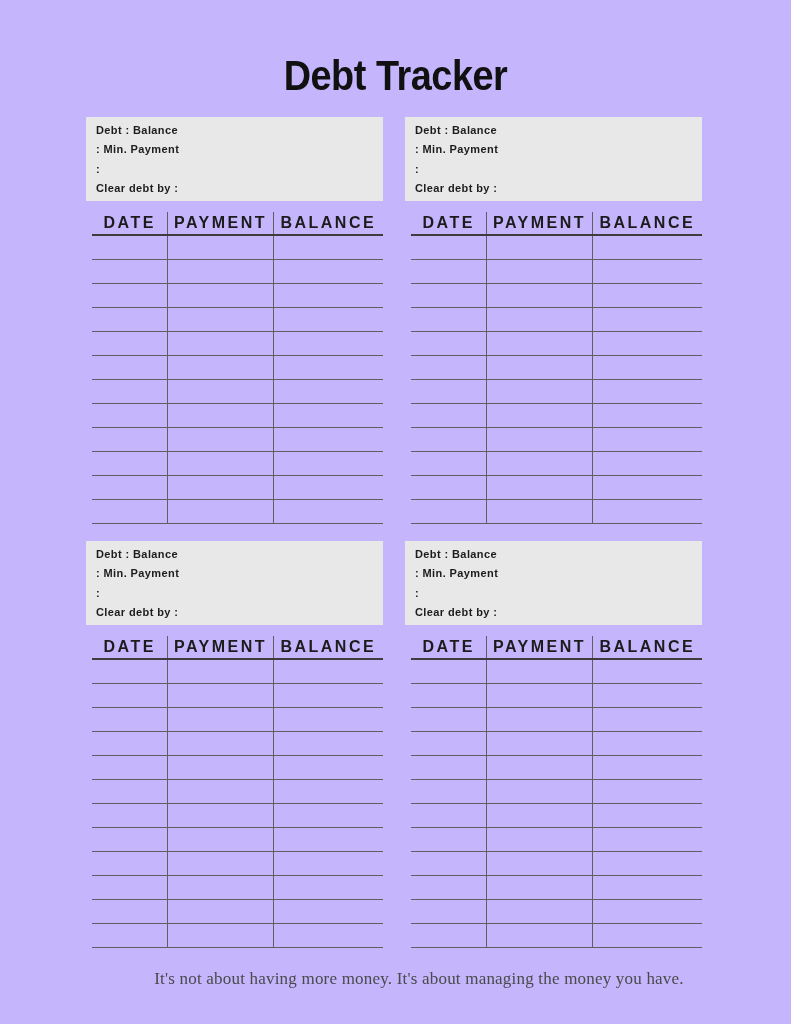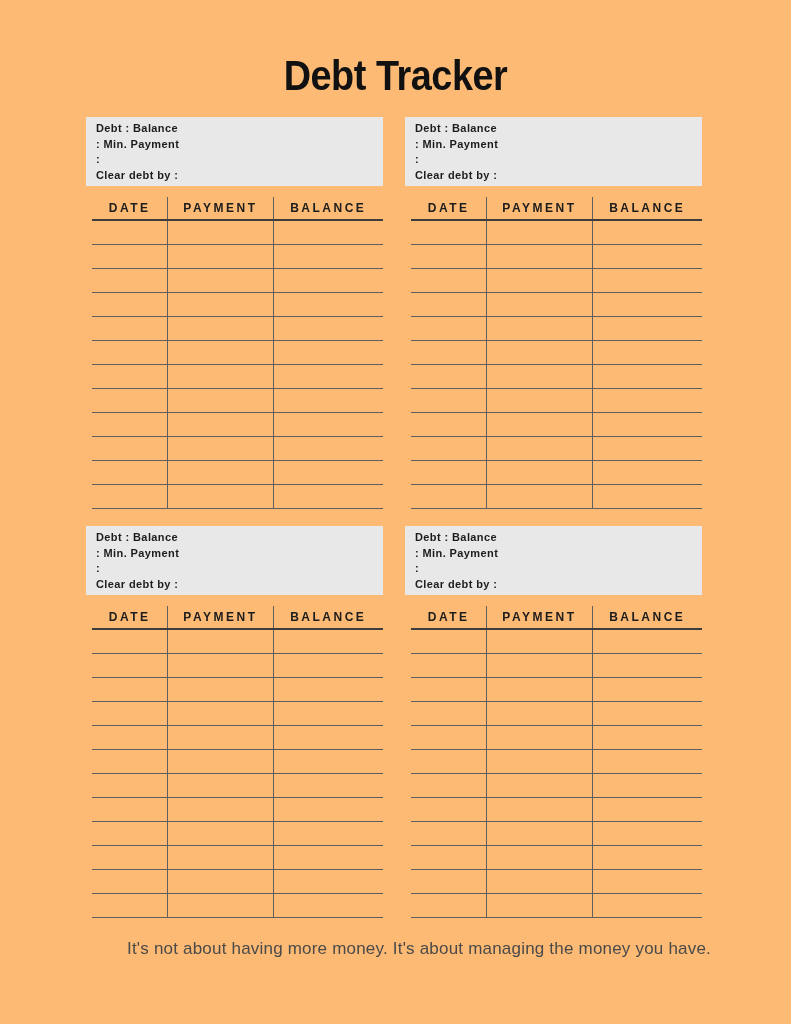--- a/index.html
+++ b/index.html
@@ -1,64 +1,64 @@
 <!DOCTYPE html>
 <html style="--info_box_bg: #e8e8e8; --row_line: #5f5f5f; --header_line: #3d3d3d; --title_text: #111111; --label_text: #1c1c1c; --quote_text: #4a4a4a;"><head>
 <meta charset="utf-8">
 <style>
   html,body{margin:0;padding:0;background:#ffffff;}
   body{width:791px;height:1024px;font-family:"Liberation Sans",sans-serif;overflow:hidden;}
-  .page{width:791px;height:1024px;background:#fdba74;box-sizing:border-box;}
+  .page{width:791px;height:1024px;background:#c4b5fd;box-sizing:border-box;}
 
   .title{
     margin:0;padding-top:54px;text-align:center;
     font-size:42px;font-weight:700;letter-spacing:-0.5px;
     color:var(--title_text,#111);
     transform:scaleX(.9);transform-origin:center;
     line-height:1.05;
   }
 
   .content{
     margin:19px 89px 0 86px;
     display:grid;grid-template-columns:1fr 1fr;
     column-gap:22px;row-gap:17px;
   }
 
   .info-box{
     background:var(--info_box_bg,#e8e8e8);
-    height:69px;box-sizing:border-box;
+    height:84px;box-sizing:border-box;
     padding:3px 10px;
     display:flex;flex-direction:column;justify-content:space-around;
     font-size:11px;font-weight:700;letter-spacing:.4px;
     color:var(--label_text,#1c1c1c);
   }
 
   .debt-table{margin:11px 0 0 6px;}
   .t-head{
     display:grid;grid-template-columns:25.9% 36.5% 37.6%;
     height:22px;border-bottom:2px solid var(--header_line,#3d3d3d);
   }
   .t-head .th{
     display:flex;align-items:center;justify-content:center;
-    font-size:12px;font-weight:700;letter-spacing:2.5px;
+    font-size:16px;font-weight:700;letter-spacing:2.5px;
     color:var(--label_text,#1c1c1c);white-space:nowrap;
   }
   .t-row{
     display:grid;grid-template-columns:25.9% 36.5% 37.6%;
     height:23px;border-bottom:1px solid var(--row_line,#5f5f5f);
   }
   .col-mid{
     border-left:1px solid var(--row_line,#5f5f5f);
     border-right:1px solid var(--row_line,#5f5f5f);
     text-align:right;
   }
 
   .quote{
     margin-top:21px;text-align:center;
-    font-family:Liberation Sans, sans-serif;
+    font-family:Liberation Serif, serif;
     font-size:17px;letter-spacing:.2px;
     color:var(--quote_text,#4a4a4a);
     margin-left:47px;
   }
 </style>
 </head>
 <body>
 
 <div class="page">
 

